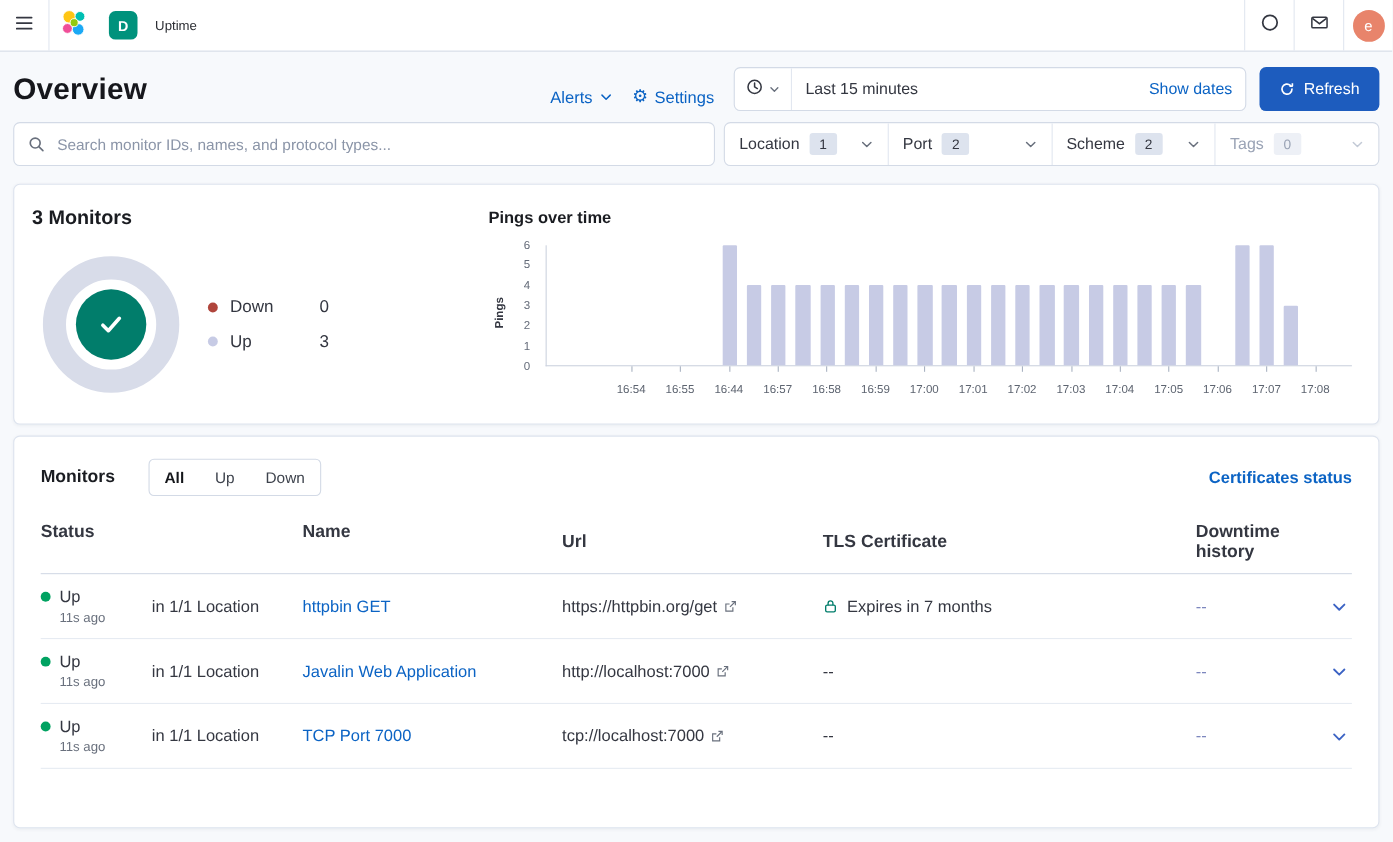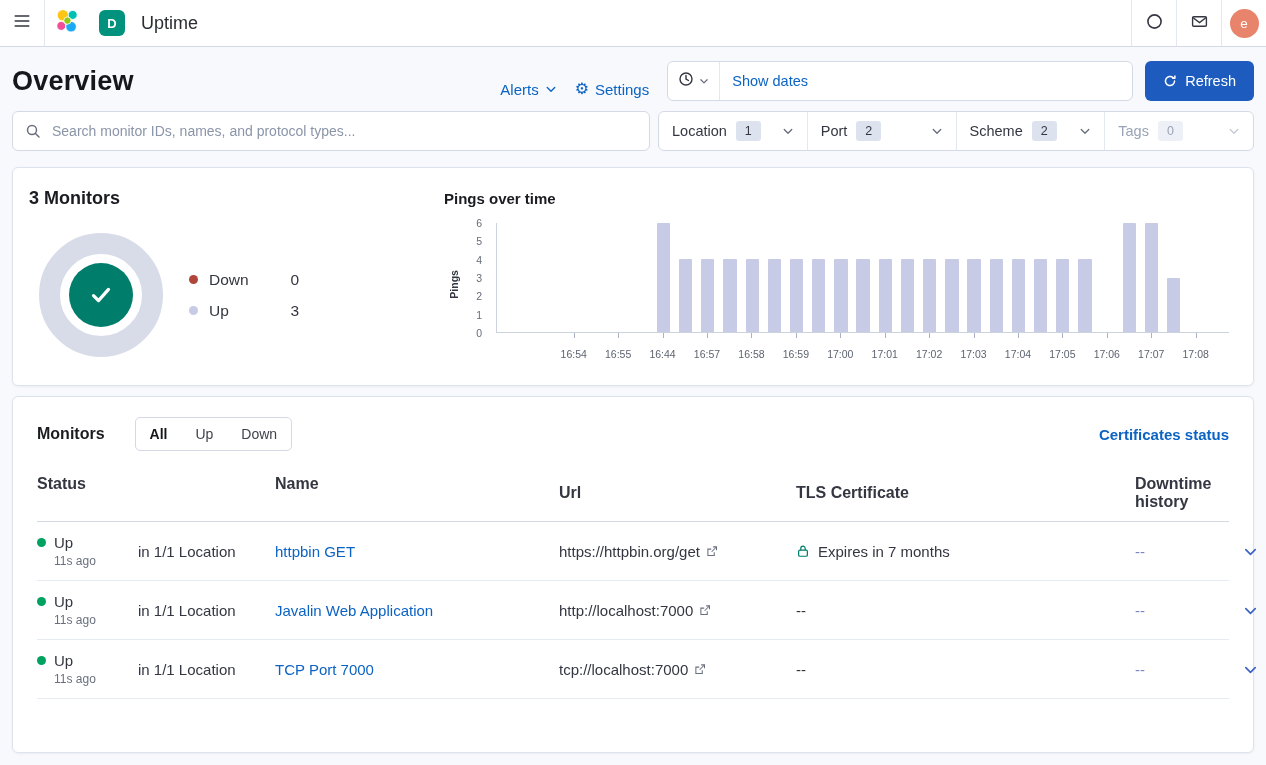--- a/index.html
+++ b/index.html
@@ -11,21 +11,21 @@
   
   .topbar { height:47px; background:#fff; border-bottom:1px solid var(--border-gray,#d3dae6);
             display:flex; align-items:center; justify-content:space-between; }
   .tb-left, .tb-right { display:flex; align-items:center; height:100%; }
   .tb-btn { height:100%; display:flex; align-items:center; justify-content:center; }
   .tb-btn.sq { width:44px; }
   .vdiv { width:1px; height:100%; background:#e2e7f0; }
   .space-badge { width:26px; height:26px; border-radius:6px; background:var(--badge-teal,#00927c);
                  color:#fff; font-size:13px; font-weight:700; display:flex; align-items:center;
                  justify-content:center; margin-left:10px; }
-  .breadcrumb { margin-left:16px; font-size:18px; font-weight:500; color:#2b2d33; }
+  .breadcrumb { margin-left:16px; font-size:12px; font-weight:500; color:#2b2d33; }
   .avatar { width:29px; height:29px; border-radius:50%; background:var(--avatar-orange,#e8846b);
             color:#fff; font-size:13.5px; display:flex; align-items:center; justify-content:center; }
 
   
   .page { padding:0 12px; }
   .page-header { display:flex; align-items:center; margin-top:12px; height:44px; }
   .page-title { font-size:27px; font-weight:700; color:#16171c; letter-spacing:0.2px; }
   .hdr-controls { margin-left:auto; display:flex; align-items:center; gap:18px; }
   .blue-link { color:var(--link-blue,#0b63c4); font-size:15px; display:flex; align-items:center; gap:6px;margin-top:16px; }
   .gear-glyph { font-size:16px; line-height:1; }
@@ -108,21 +108,21 @@
   .tab.active { font-weight:700; color:#14161a; }
   .cert-link { margin-left:auto; color:var(--link-blue,#0b63c4); font-size:15px; font-weight:600; }
 
   .table { margin-top:20px; }
   .thead { display:flex; font-size:16px; font-weight:700; color:#343741; padding:4px 0 10px;
            border-bottom:1px solid var(--border-gray,#d3dae6); }
   .trow { display:flex; align-items:center; height:59px; border-bottom:1px solid #e6ebf2; font-size:15px; }
   .c-status { width:101px; flex:none; }
   .c-loc { width:137px; flex:none; }
   .c-name { width:236px; flex:none; }
-  .c-url { width:237px; flex:none; display:flex; align-items:center; gap:6px;margin-left:48px; }
+  .c-url { width:237px; flex:none; display:flex; align-items:center; gap:6px; }
   .c-tls { width:296px; flex:none; display:flex; align-items:center; gap:8px; }
   .c-down { width:147px; flex:none; padding-left:43px; color:#7d87be; }
   .c-exp { flex:1; display:flex; justify-content:flex-end; }
   .st-line { display:flex; align-items:center; gap:8px; }
   .up-dot { background:var(--status-up-green,#00a261); }
   .ago { font-size:12px; color:#69707d; margin:3px 0 0 17px; }
   .mon-link { color:var(--link-blue,#0b63c4); cursor:pointer; }
   .expand-btn { color:#3c63c4; display:flex; padding:4px; }
 
   .tfoot { display:flex; align-items:center; margin-top:16px; }
@@ -208,20 +208,21 @@
                   <circle cx="8" cy="8" r="6" fill="none" stroke="#343741" stroke-width="1.4"></circle>
                   <path d="M8 4.5V8l2.5 1.5" fill="none" stroke="#343741" stroke-width="1.4" stroke-linecap="round"></path>
                 </svg>
             </span>
             <span style="color:#69707d;display:flex;">
               <svg width="10" height="10" viewBox="0 0 16 16">
                   <path d="M3 6l5 5 5-5" fill="none" stroke="currentColor" stroke-width="2" stroke-linecap="round" stroke-linejoin="round"></path>
                 </svg>
             </span>
           </button>
+          <button class="tp-text">Last 15 minutes</button>
           <button class="tp-showdates">Show dates</button>
         </div>
         <button class="refresh-btn">
           <span style="display:flex;">
             <svg width="14" height="14" viewBox="0 0 16 16">
                 <path d="M13.2 8a5.2 5.2 0 1 1-1.7-3.85" fill="none" stroke="#fff" stroke-width="1.7" stroke-linecap="round"></path>
                 <path d="M13.6 1.8v3.1h-3.1" fill="none" stroke="#fff" stroke-width="1.7" stroke-linejoin="round"></path>
               </svg>
           </span>
           <span>Refresh</span>

